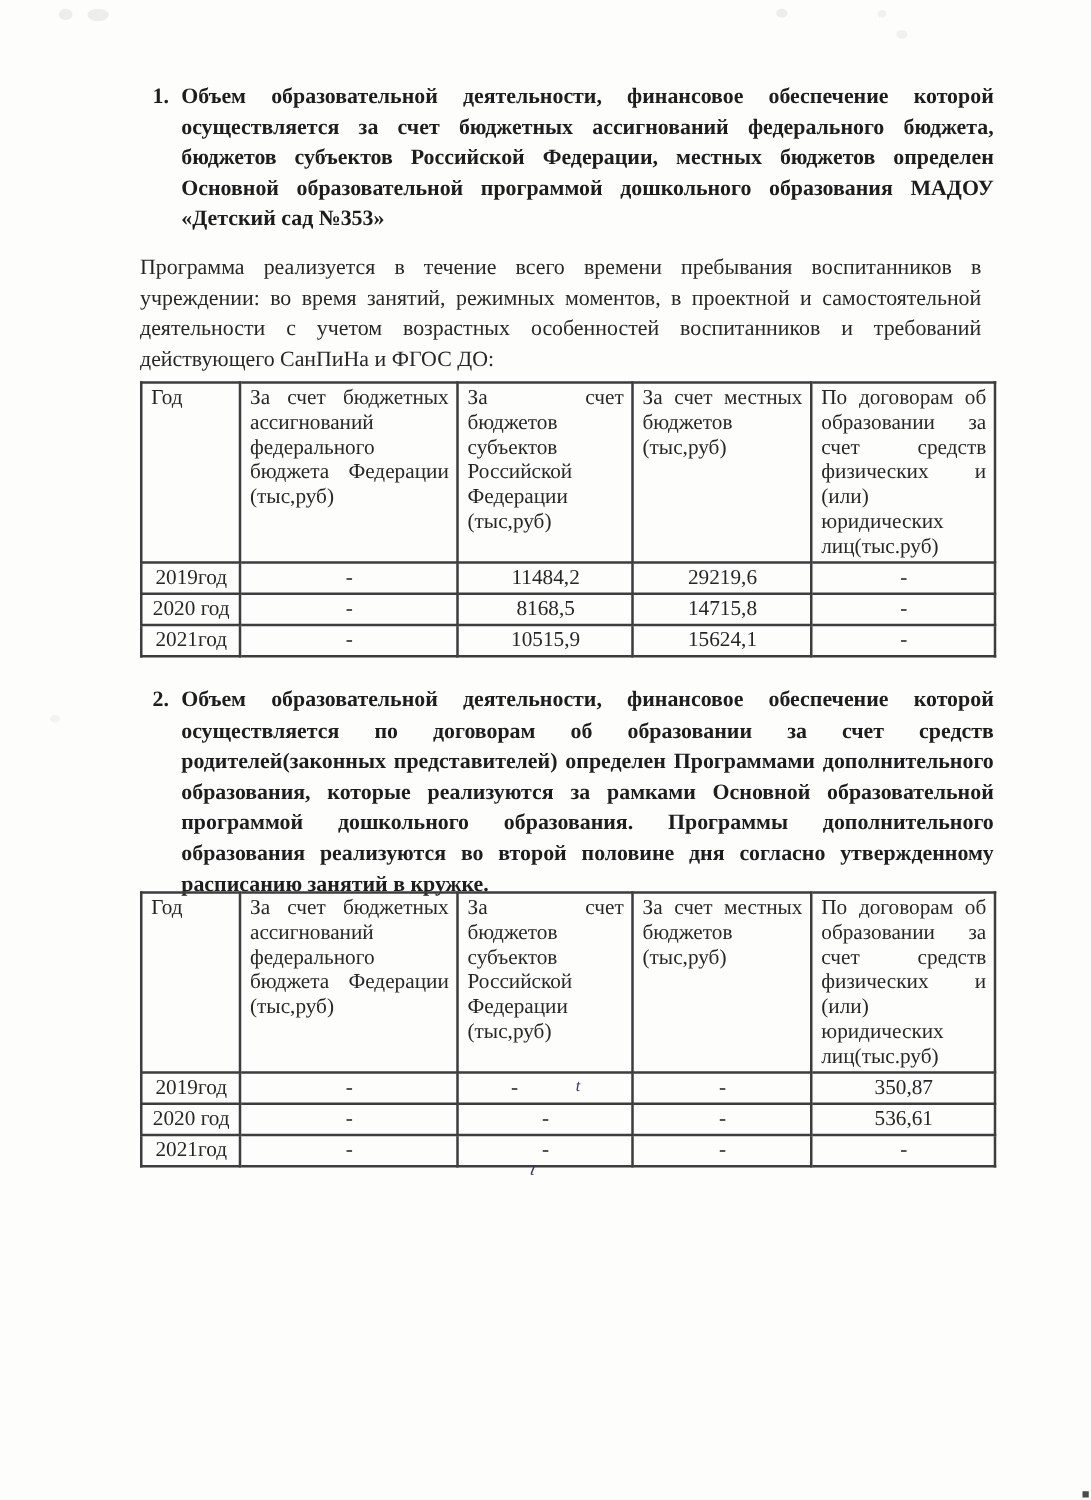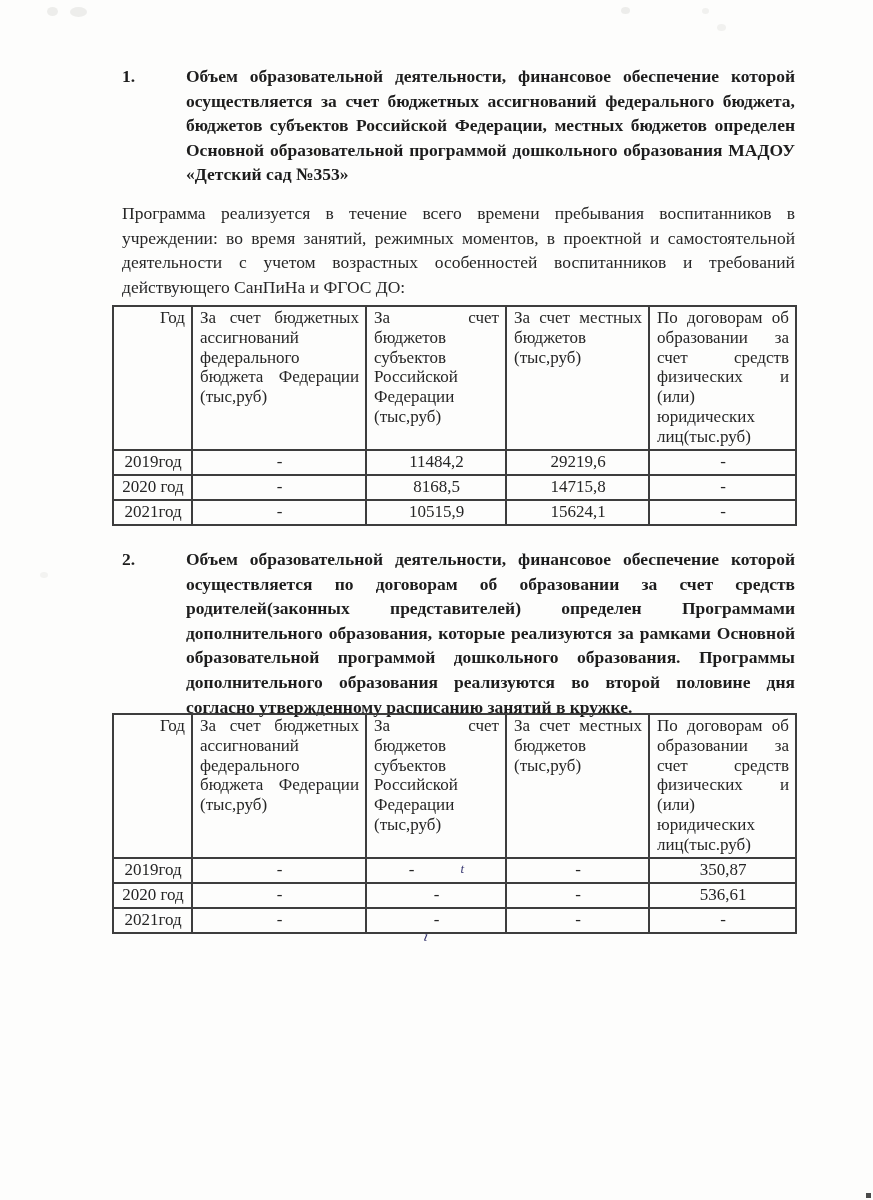--- a/index.html
+++ b/index.html
@@ -29,25 +29,24 @@
   }
   .item-1 { top: 64px; }
   .item-2 { top: 547px; }
   .item-number {
     flex: none;
     width: 23px;
   }
   .item-text {
     flex: 1;
     text-align: justify;
-    margin-left: 41px;
   }
   .intro-paragraph {
     position: absolute;
-    left: 122px;
+    left: 112px;
     top: 201px;
     width: 673px;
     font-size: 17.5px;
     line-height: 24.6px;
     text-align: justify;
     color: #272727;
   }
   
   .table-wrap {
     position: absolute;
@@ -74,21 +73,21 @@
     vertical-align: top;
     padding: 1px 6px 2px 7px;
     overflow: hidden;
     color: #262626;
   }
   table.fin-table th {
     text-align: justify;
     line-height: 19.8px;
     height: 137px;
   }
-  table.fin-table th.year-head { text-align: right; }
+  table.fin-table th.year-head { text-align: left; }
   table.fin-table td {
     text-align: center;
     line-height: 20px;
     height: 19px;
     white-space: nowrap;
   }
   
   .ink {
     color: #34346e;
     font-style: italic;

